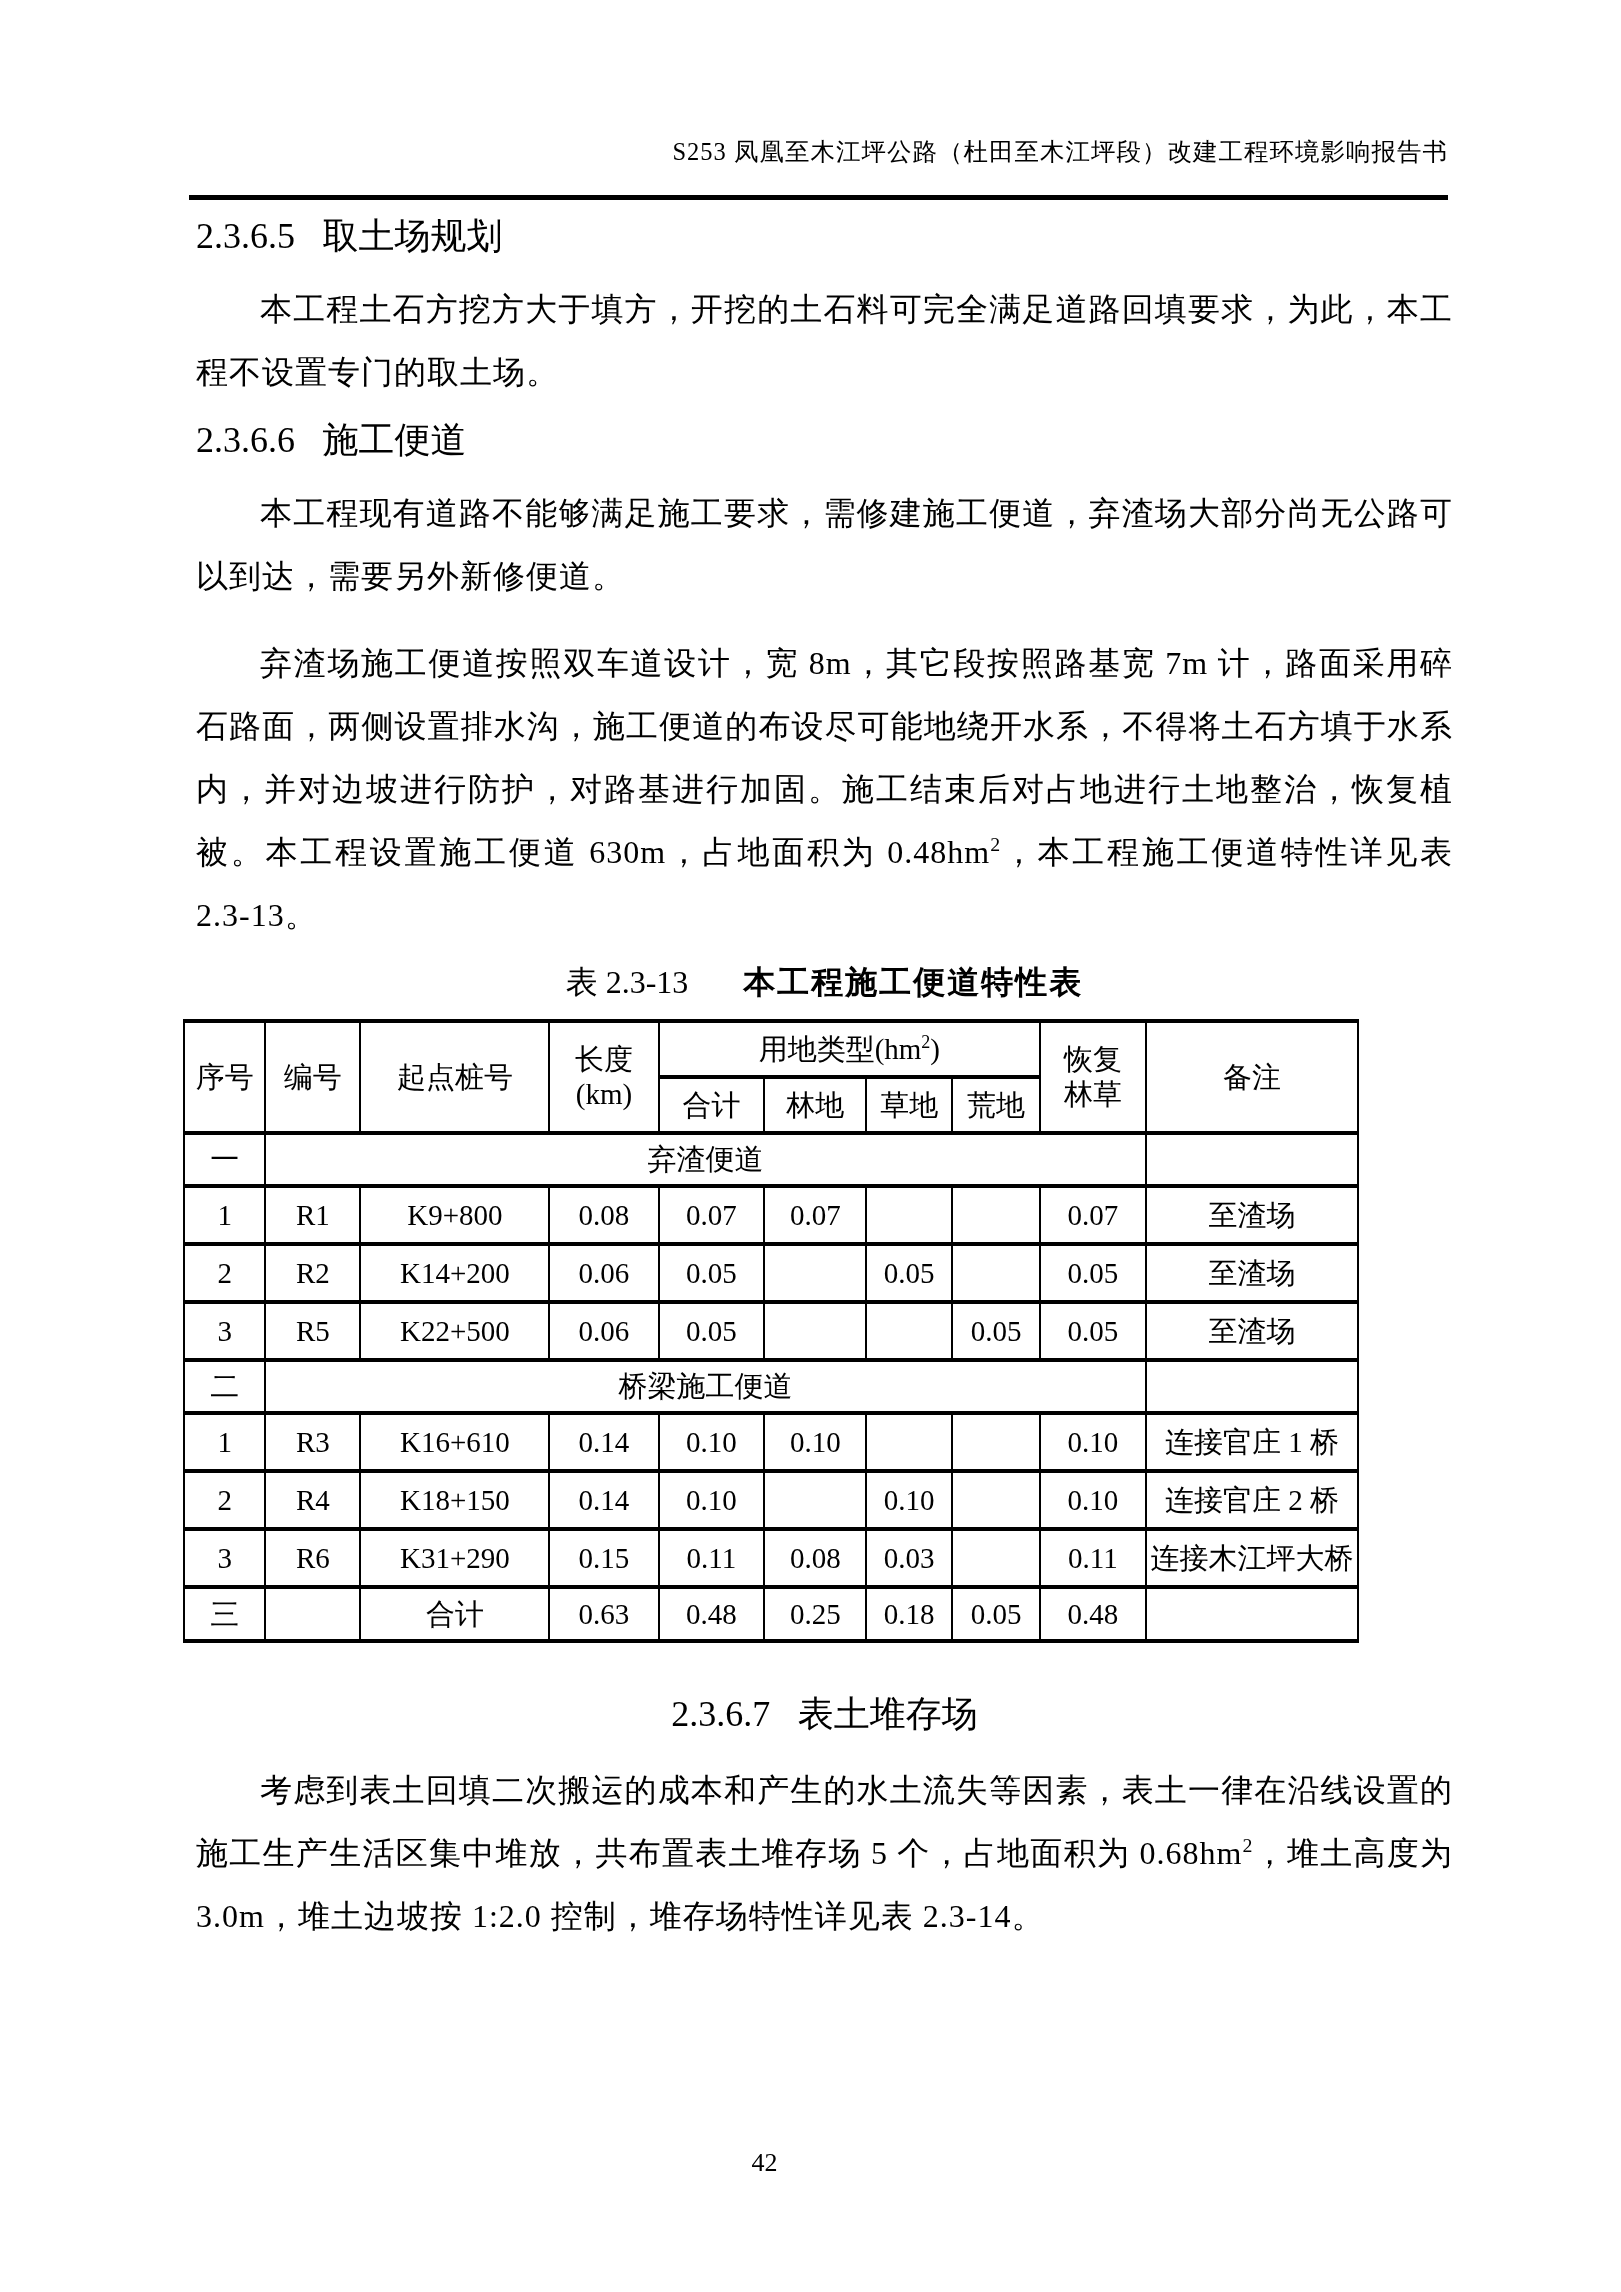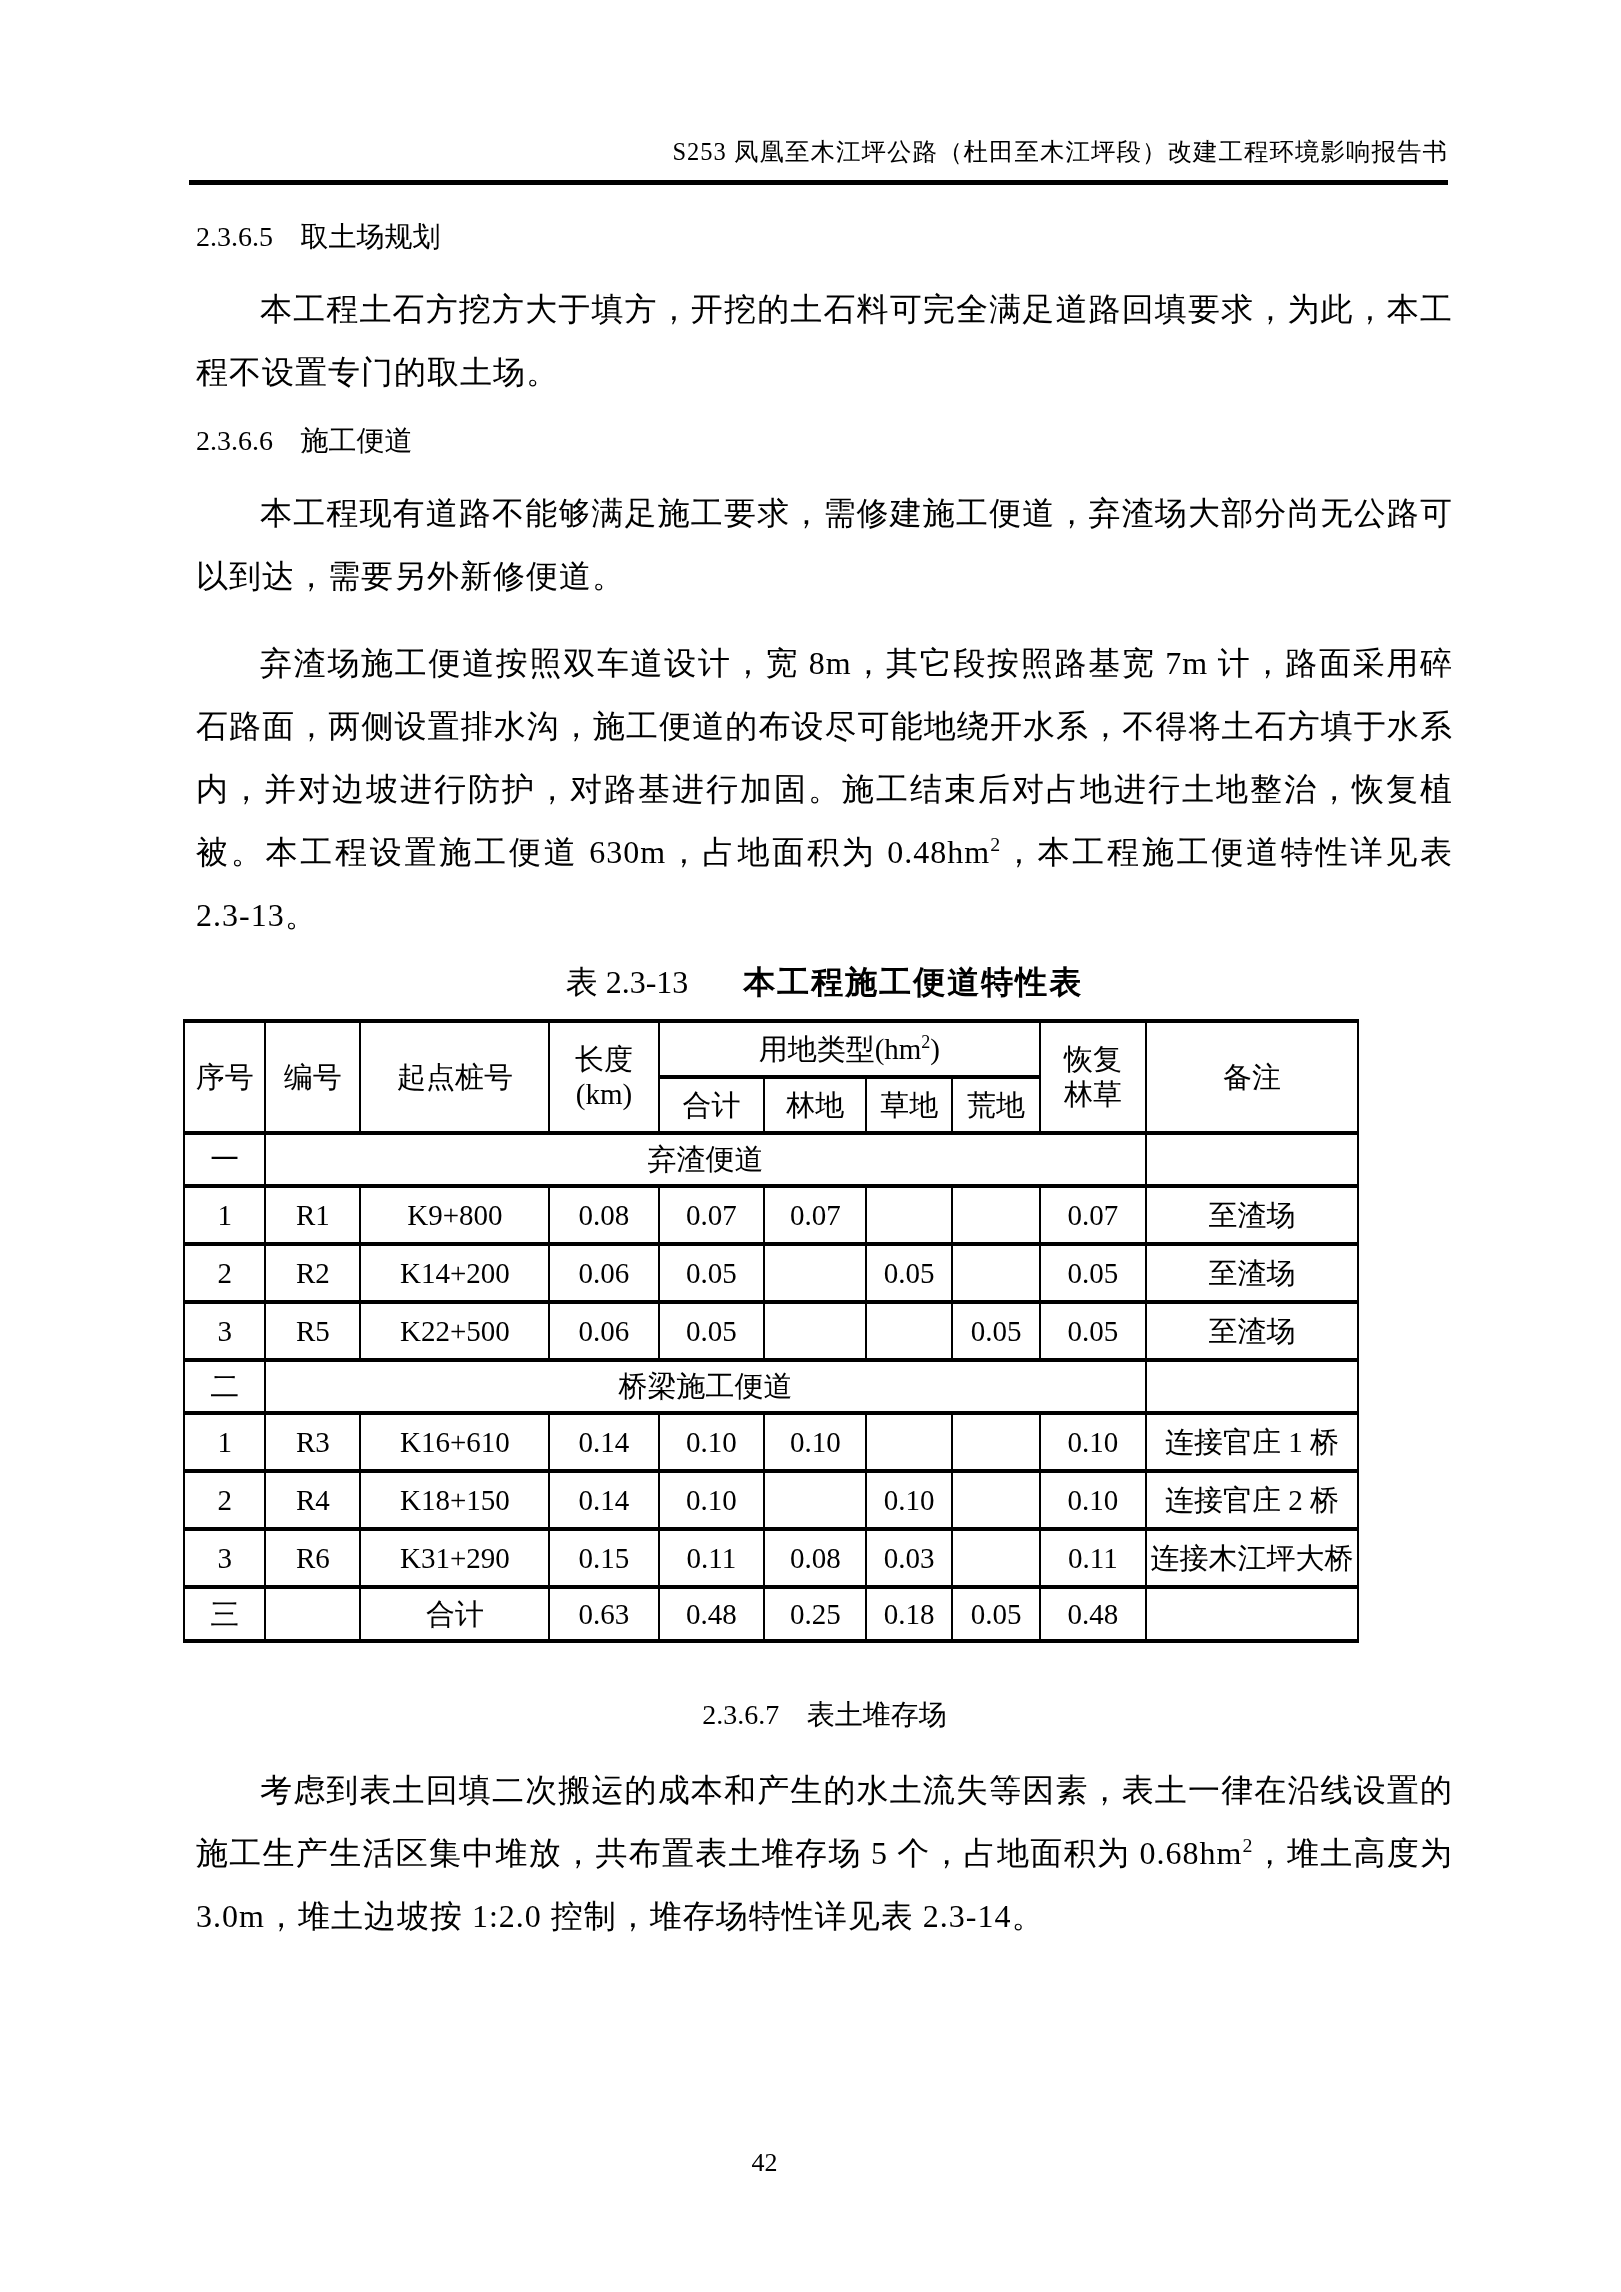--- a/index.html
+++ b/index.html
@@ -12,31 +12,31 @@
     font-family:"Liberation Serif","DejaVu Serif",serif;
     overflow:hidden;
   }
   
   .doc-header{
     position:absolute;
     top:135px;left:189px;right:173px;
     text-align:right;
     font-size:24.5px;
     letter-spacing:1px;
-    padding-bottom:12px;
+    padding-bottom:27px;
     border-bottom:5.9px solid #000;
   }
   
   .content{
     position:absolute;
     top:196px;left:196px;
     width:1257px;
   }
   .sec-heading{
-    font-size:28px;
+    font-size:36px;
     font-weight:normal;
     margin:19.6px 0 0 0;
     line-height:41px;
   }
   .sec-heading .sec-title{margin-left:27.4px;}
   .sec-heading.h2{margin-top:15.7px;}
   .sec-heading.h3{margin-top:51px;text-align:center;}
   .body-para{
     font-size:32px;
     line-height:63px;

